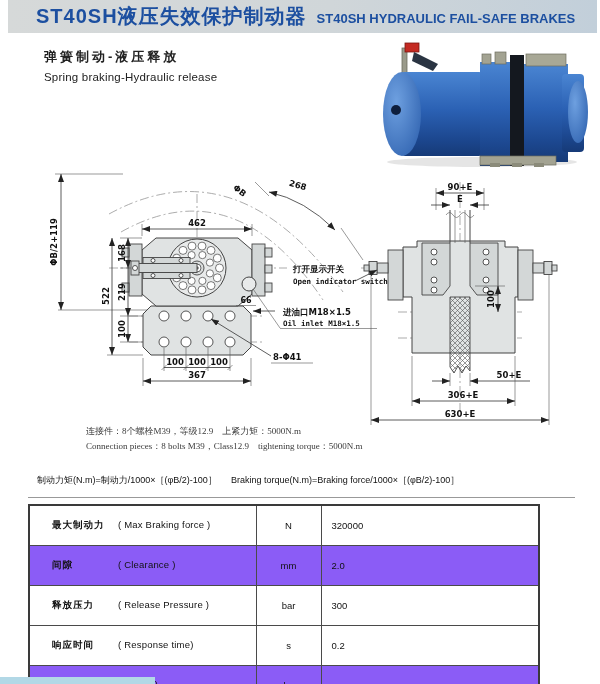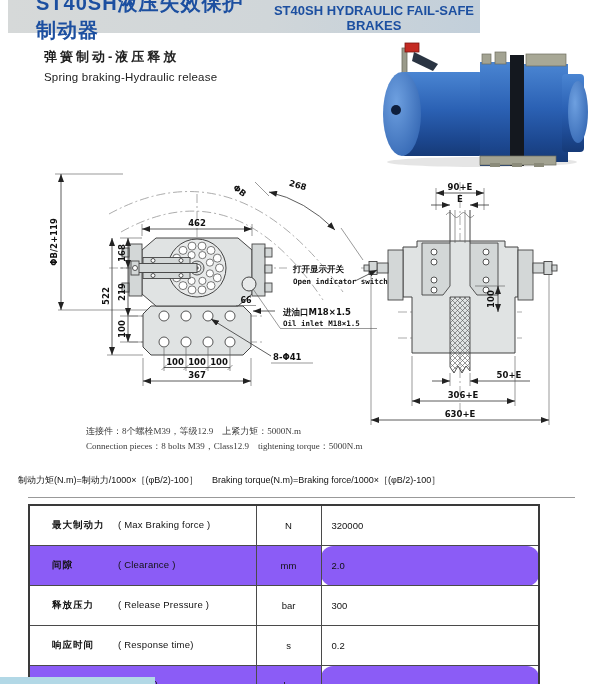--- a/index.html
+++ b/index.html
@@ -1,44 +1,44 @@
 <!DOCTYPE html>
 <html><head>
 <meta charset="utf-8">
 <style>
   html,body{margin:0;padding:0;background:#fff;}
   .page{position:relative;width:600px;height:684px;background:#ffffff;overflow:hidden;
         font-family:"Liberation Sans","DejaVu Sans",sans-serif;}
   
-  .hdr{position:absolute;left:8px;top:0;width:472px;height:33px;
+  .hdr{position:absolute;left:8px;top:0;width:589px;height:33px;
        background:linear-gradient(90deg,#d6d9d9 0%,#d0d6d9 55%,#c2cfda 100%);
        display:flex;align-items:center;padding-left:28px;box-sizing:border-box;gap:10px;}
   .hdr .zh{font-size:20px;font-weight:bold;color:#1c4fa0;letter-spacing:1px;}
   .hdr .en{font-size:13px;font-weight:bold;color:#1c4fa0;letter-spacing:0px;padding-top:3px;text-align:center;}
   
   .sub{position:absolute;left:44px;top:48px;color:#222;}
   .sub .zh{font-size:13px;font-weight:bold;letter-spacing:3px;}
   .sub .en{font-size:11.5px;margin-top:5px;letter-spacing:0.2px;}
   
   .notes{position:absolute;left:86px;top:424px;font-size:9px;color:#3a3a3a;line-height:15px;font-family:Liberation Serif, serif;}
   
-  .formula{position:absolute;left:18px;top:474px;font-size:9px;color:#111;white-space:nowrap;}
+  .formula{position:absolute;left:37px;top:474px;font-size:9px;color:#111;white-space:nowrap;}
   .formula span{margin-right:14px;}
   .rule{position:absolute;left:28px;top:497px;width:547px;height:1px;background:#999;}
   
   .spec{position:absolute;left:28px;top:504px;width:510px;height:168px;
         border-collapse:collapse;table-layout:fixed;font-size:9.5px;color:#111;}
   .spec td{border:1px solid #4a4a4a;height:27px;padding:6px;vertical-align:middle;}
   .spec tr.alt td{background:#8b5cf6;}
   .spec{border:2px solid #3a3a3a;}
   .name-cell{padding-left:22px !important;}
   .name-cell .zh{display:inline-block;width:66px;font-weight:bold;letter-spacing:1px;}
   .name-cell .en{letter-spacing:0.2px;}
   .unit-cell{text-align:center;}
-  .val-cell{padding-left:10px !important;border-radius:12px;}
+  .val-cell{padding-left:10px !important;}
   
   .fbar{position:absolute;left:0;top:677px;width:155px;height:7px;background:#b2d8e6;}
   
   .dt{font:bold 8.5px "DejaVu Sans",sans-serif;fill:#111;}
   .dts{font:bold 8px "DejaVu Sans",sans-serif;fill:#111;}
   .co{font:bold 8.5px "DejaVu Sans",sans-serif;fill:#111;}
   .coe{font:bold 7.5px "DejaVu Sans Mono",monospace;fill:#111;}
   .ln{fill:none;stroke:#444;stroke-width:1;}
   .thin{fill:none;stroke:#555;stroke-width:0.6;}
   .dim{fill:none;stroke:#333;stroke-width:0.8;}

